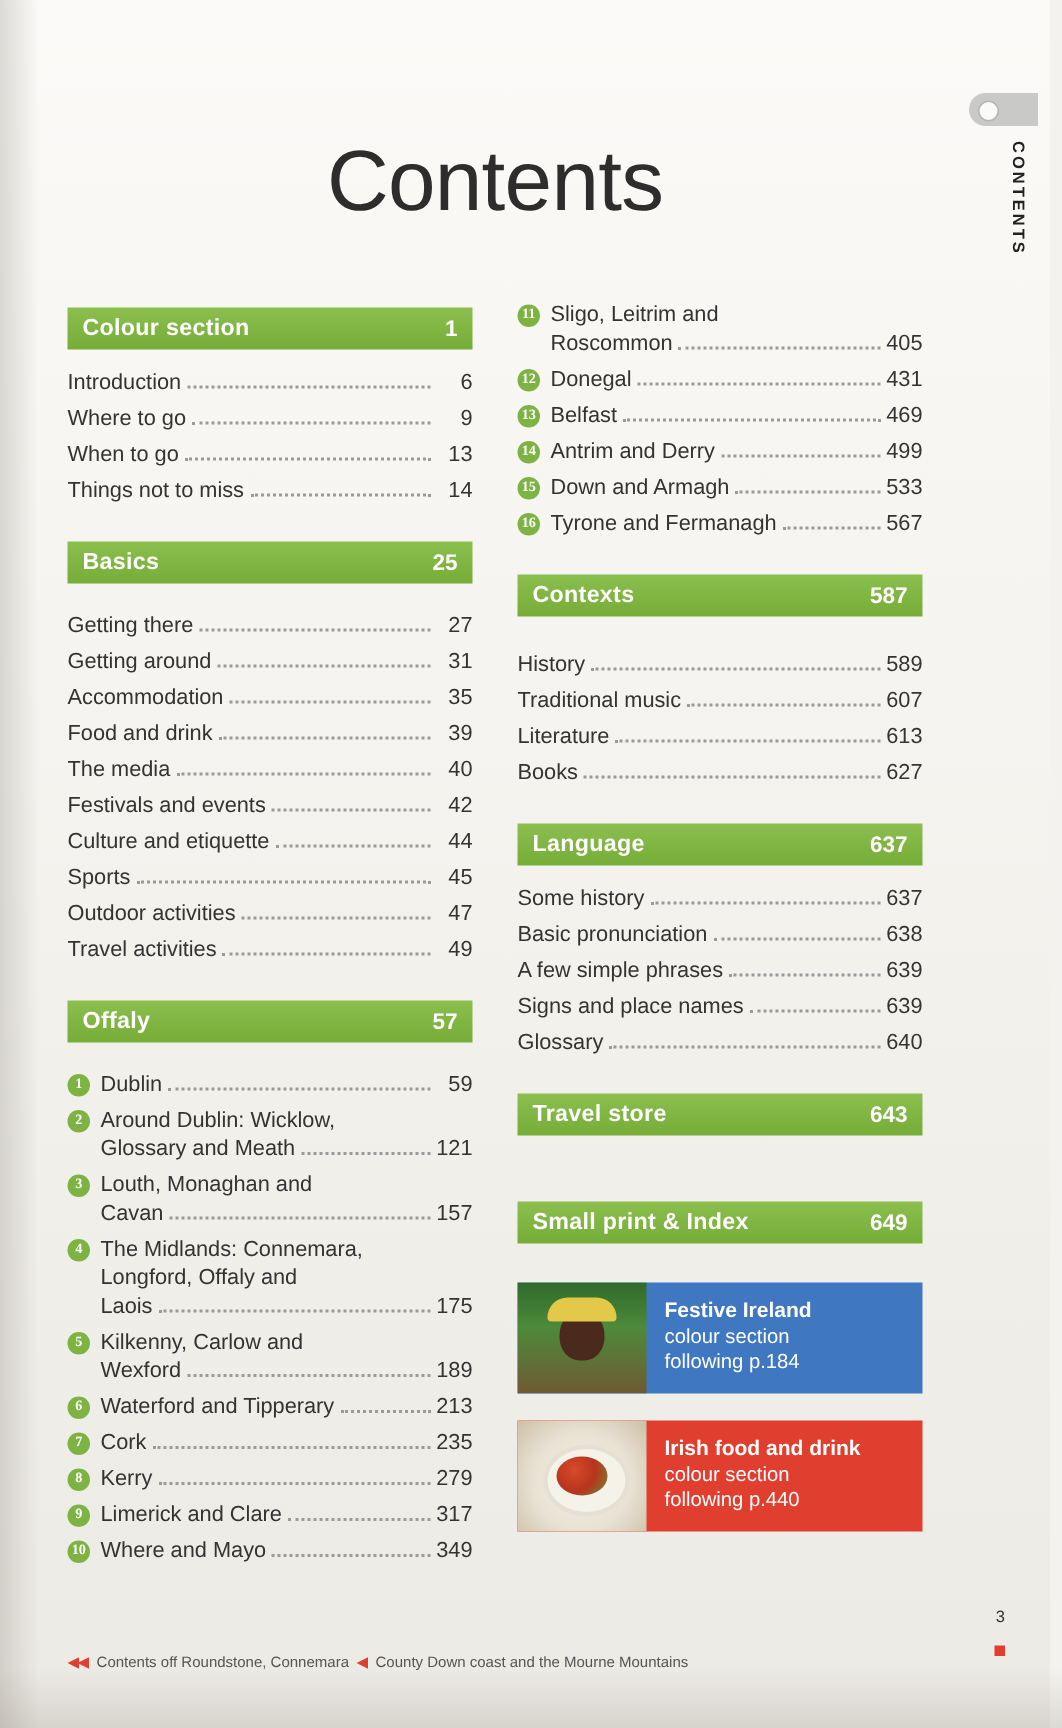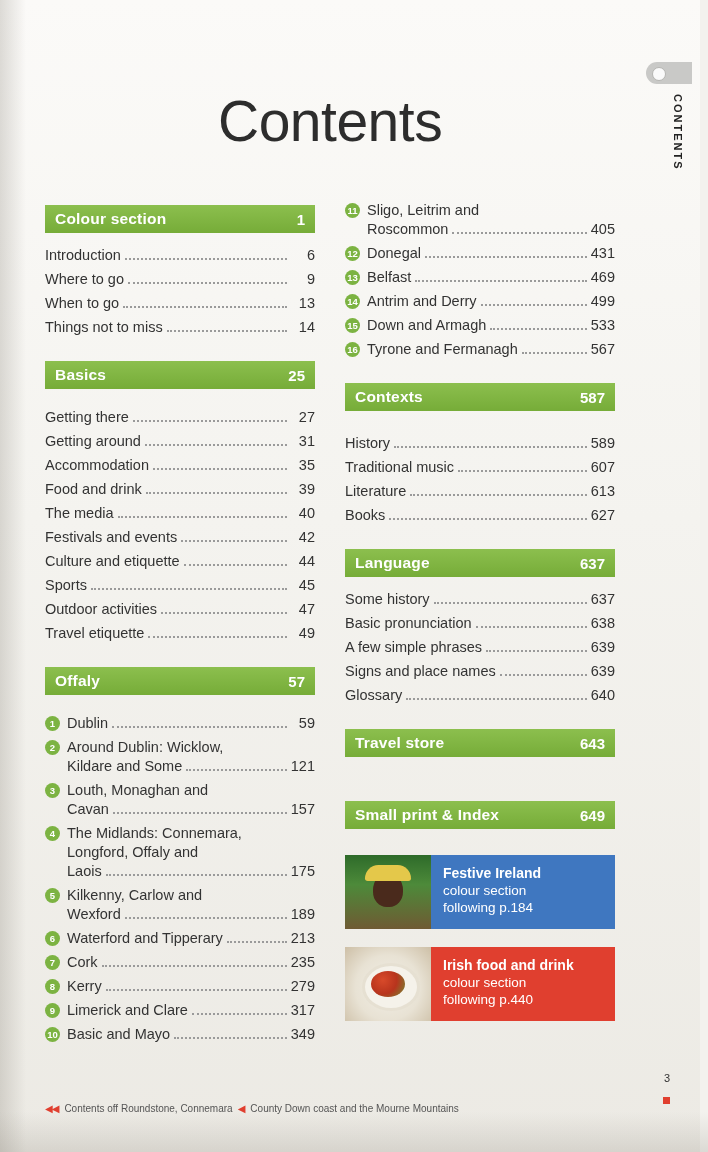--- a/index.html
+++ b/index.html
@@ -117,20 +117,21 @@
     width: 15px; height: 15px;
     border-radius: 50%;
     background: #7cb342;
     color: #fff;
     font-size: 9.5px;
     font-weight: bold;
     display: flex;
     align-items: center;
     justify-content: center;
     margin: 2px 7px 0 0;
+    font-family: Liberation Serif, serif;
   }
   .entry .label-wrap {
     flex: 1 1 auto;
     display: flex;
     align-items: baseline;
     min-width: 0;
   }
   .entry .label {
     white-space: nowrap;
   }
@@ -362,21 +363,21 @@
         </li>
       <li class="entry">
           <span class="label-wrap">
             <span class="label">Outdoor activities</span>
             <span class="dots"></span>
             <span class="pg">47</span>
           </span>
         </li>
       <li class="entry">
           <span class="label-wrap">
-            <span class="label">Travel etiquette</span>
+            <span class="label">Travel activities</span>
             <span class="dots"></span>
             <span class="pg">49</span>
           </span>
         </li>
     </ul>
 
     <div class="bar green">
       <span class="bar-title">Offaly</span>
       <span class="bar-page">57</span>
     </div>
@@ -388,21 +389,21 @@
             <span class="dots"></span>
             <span class="pg">59</span>
           </span>
       </li>
       <li class="entry multiline">
         <span class="num">2</span>
         <span class="label-wrap">
             <span class="label">Around Dublin: Wicklow,</span>
           </span>
         <span class="line2">
-            <span class="label">Kildare and Some</span>
+            <span class="label">Glossary and Meath</span>
             <span class="dots"></span>
             <span class="pg">121</span>
           </span>
       </li>
       <li class="entry multiline">
         <span class="num">3</span>
         <span class="label-wrap">
             <span class="label">Louth, Monaghan and</span>
           </span>
         <span class="line2">
@@ -464,21 +465,21 @@
         <span class="num">9</span>
         <span class="label-wrap">
             <span class="label">Limerick and Clare</span>
             <span class="dots"></span>
             <span class="pg">317</span>
           </span>
       </li>
       <li class="entry">
         <span class="num">10</span>
         <span class="label-wrap">
-            <span class="label">Basic and Mayo</span>
+            <span class="label">Where and Mayo</span>
             <span class="dots"></span>
             <span class="pg">349</span>
           </span>
       </li>
     </ul>
   </div>
 
   <div class="col col-right">
 
     <ul class="entries">

